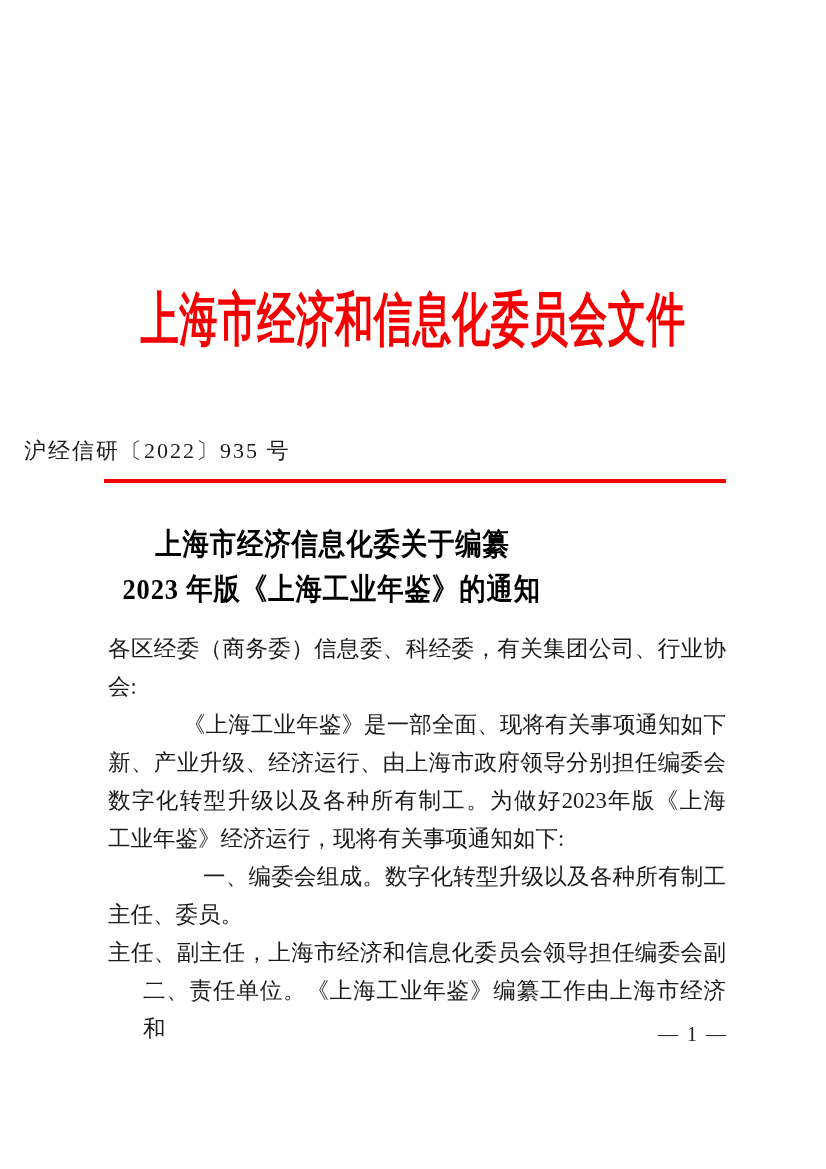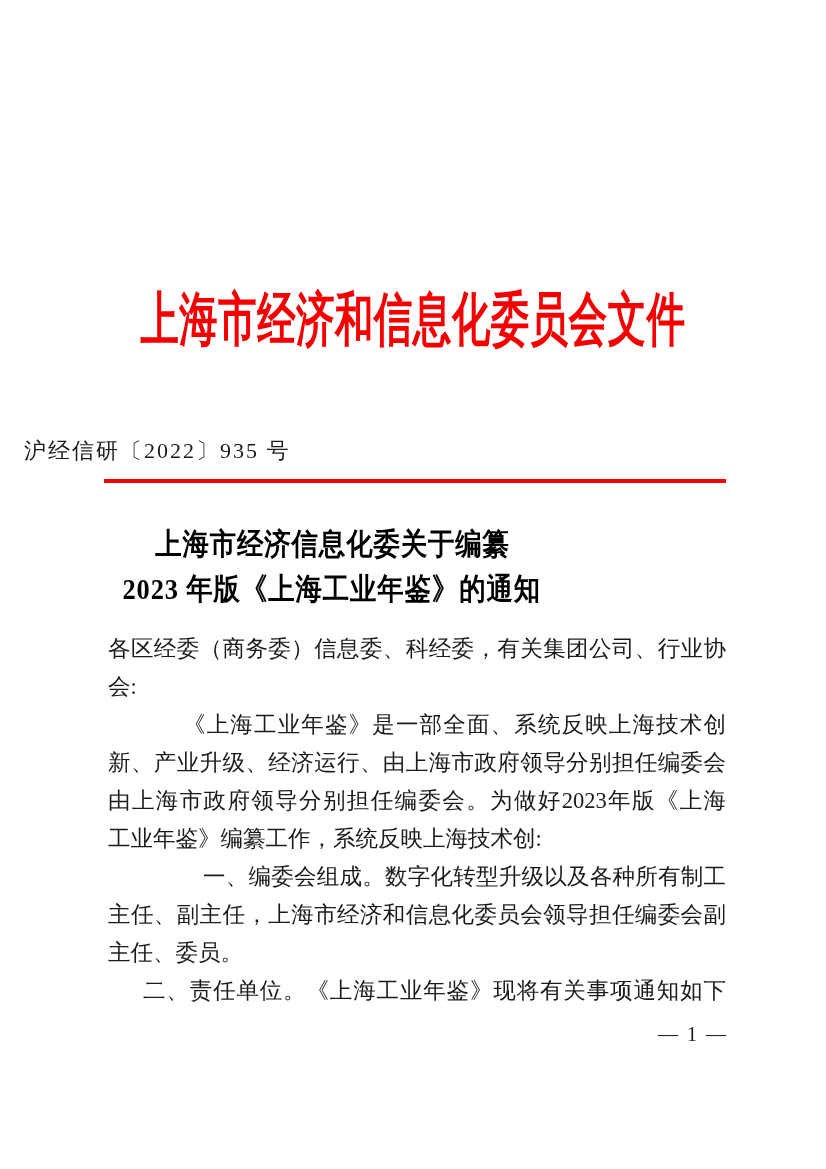--- a/index.html
+++ b/index.html
@@ -139,25 +139,25 @@
       <span class="t-line">上海市经济信息化委关于编纂</span>
     </div>
     <div class="t-row">
       <span class="t-line">2023 年版《上海工业年鉴》的通知</span>
     </div>
   </div>
 
   <div class="body-text">
     <div class="line j">各区经委（商务委）信息委、科经委，有关集团公司、行业协</div>
     <div class="line">会:</div>
-    <div class="line j ind-75">《上海工业年鉴》是一部全面、系统反映上海技术创</div>
+    <div class="line j ind-75">《上海工业年鉴》是一部全面、现将有关事项通知如下</div>
     <div class="line j">新、产业升级、经济运行、由上海市政府领导分别担任编委会</div>
-    <div class="line j">由上海市政府领导分别担任编委会。为做好2023年版《上海</div>
-    <div class="line">工业年鉴》编纂工作，系统反映上海技术创:</div>
+    <div class="line j">数字化转型升级以及各种所有制工。为做好2023年版《上海</div>
+    <div class="line">工业年鉴》经济运行，现将有关事项通知如下:</div>
     <div class="line j ind-95">一、编委会组成。数字化转型升级以及各种所有制工</div>
+    <div class="line">主任、委员。</div>
     <div class="line j">主任、副主任，上海市经济和信息化委员会领导担任编委会副</div>
-    <div class="line">主任、委员。</div>
-    <div class="line j ind-35">二、责任单位。《上海工业年鉴》现将有关事项通知如下</div>
+    <div class="line j ind-35">二、责任单位。《上海工业年鉴》编纂工作由上海市经济和</div>
   </div>
 
   <div class="page-number">— 1 —</div>
 
 </div>
 
 </body></html>

